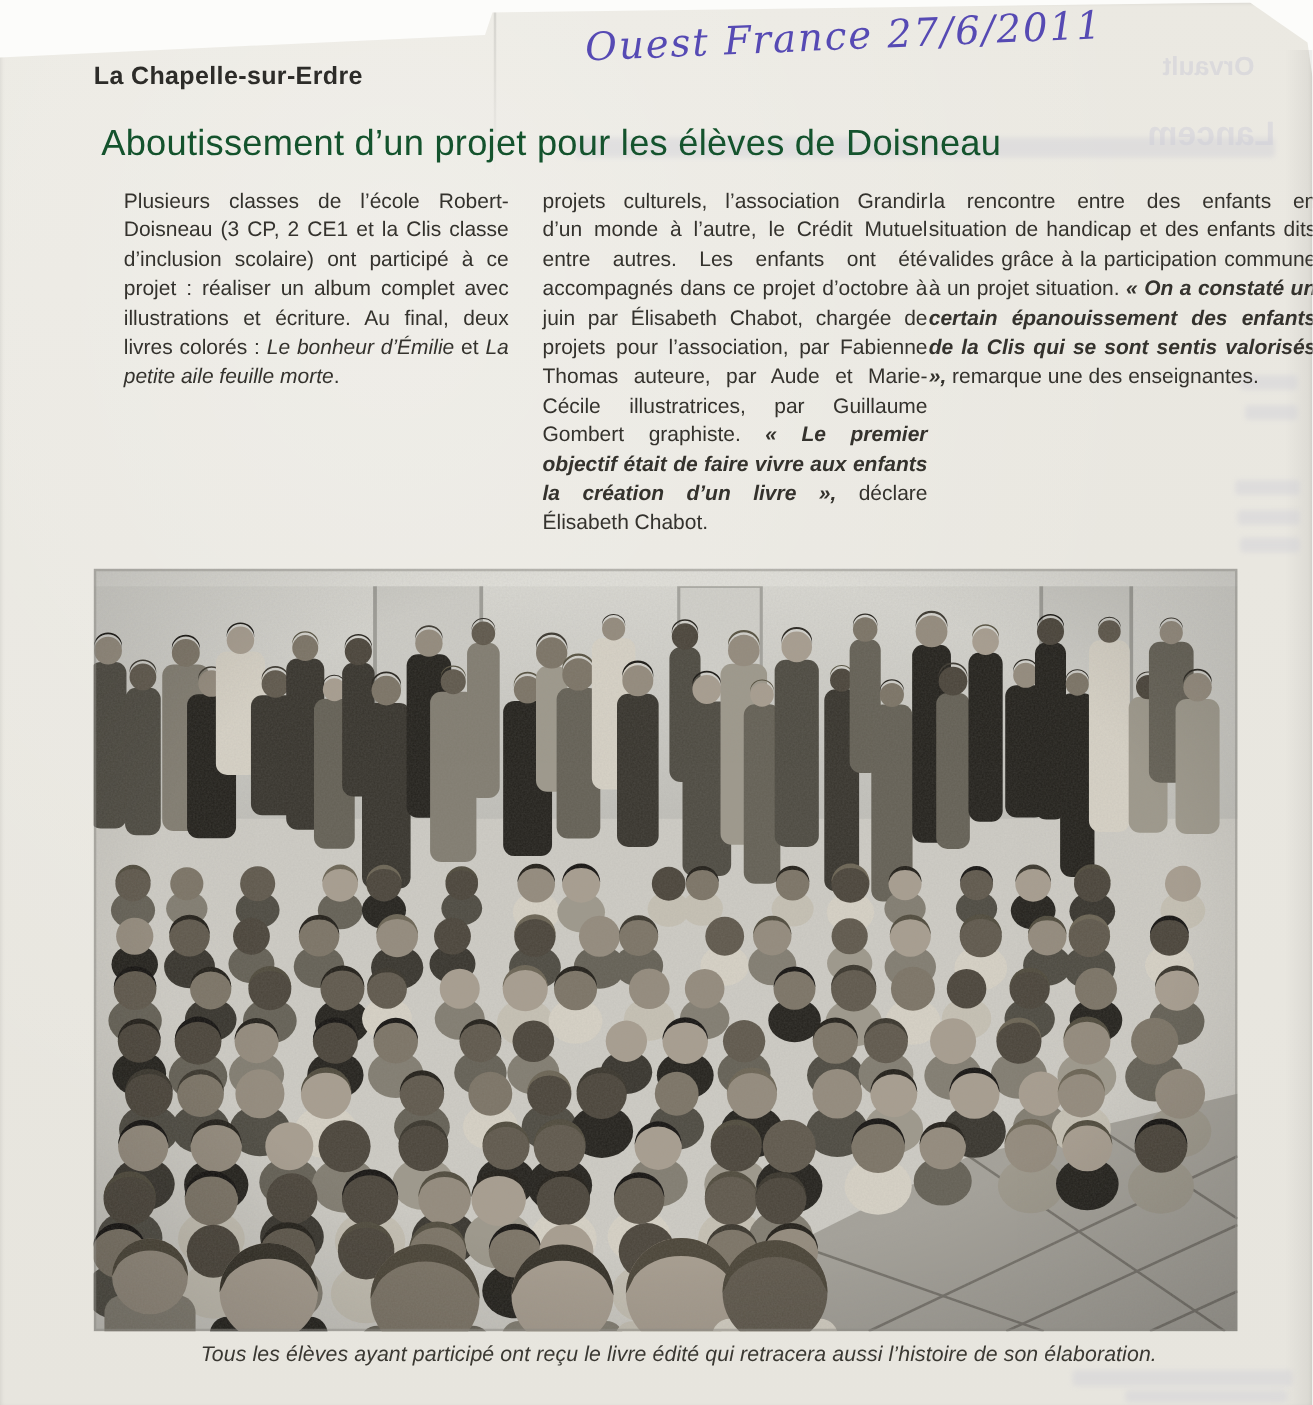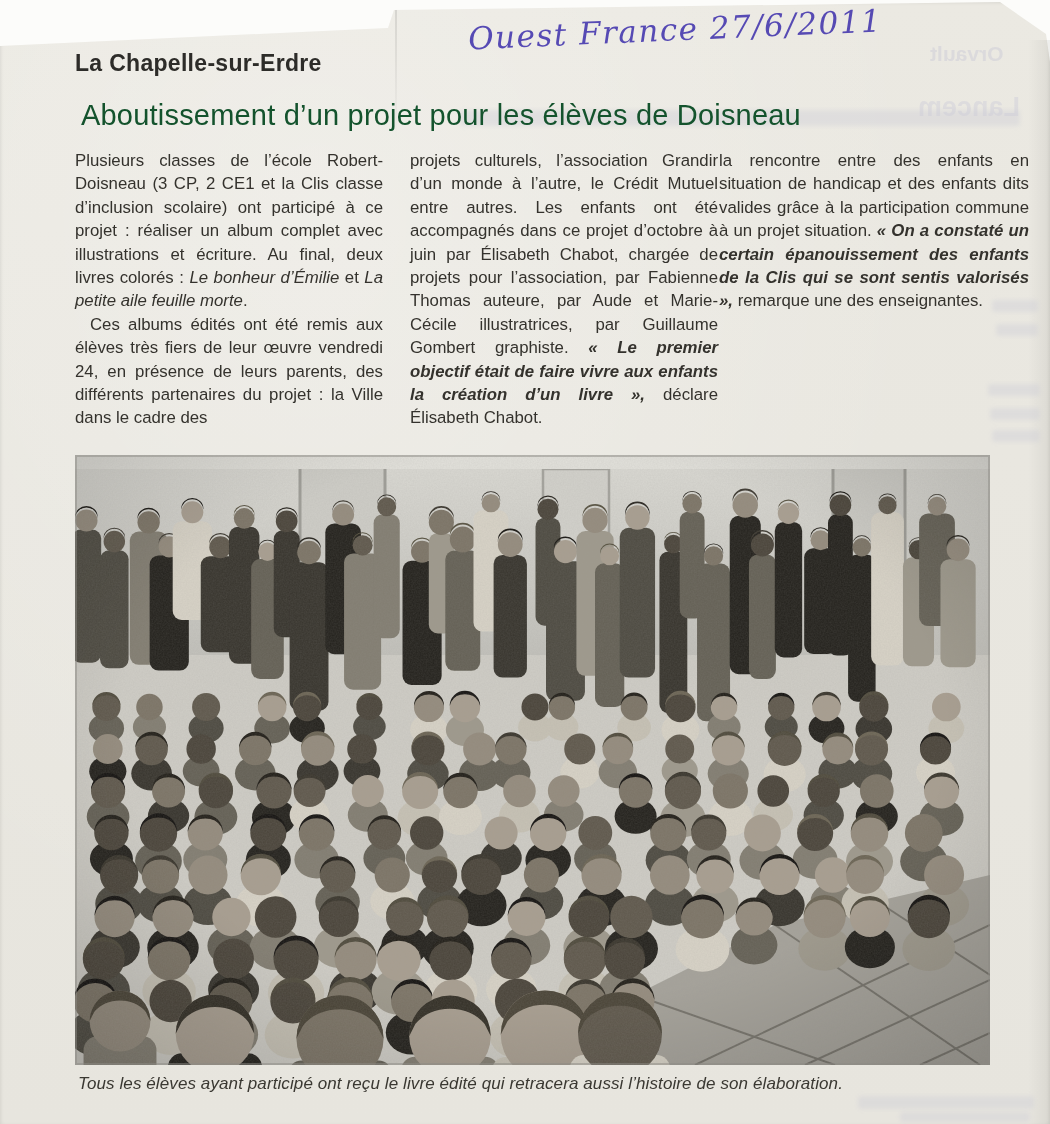--- a/index.html
+++ b/index.html
@@ -20,52 +20,53 @@
   .crease{
     position:absolute;left:395px;top:10px;width:2px;height:130px;
     background:linear-gradient(180deg,rgba(0,0,0,.10),rgba(0,0,0,0));
   }
   .right-shade{
     position:absolute;right:0;top:40px;width:22px;height:1084px;
     background:linear-gradient(90deg,rgba(0,0,0,0),rgba(0,0,0,.06));
   }
   .kicker{
     position:absolute;left:75px;top:50px;
-    font-size:23px;font-weight:bold;color:#2d2c29;letter-spacing:.3px;
+    font-size:20px;font-weight:bold;color:#2d2c29;letter-spacing:.3px;
   }
   .handwriting{
     position:absolute;left:468px;top:10px;width:480px;
     font-family:"DejaVu Serif", serif;font-style:italic;
     font-size:31px;color:#4a3db0;letter-spacing:1.5px;
     transform:rotate(-2.5deg);opacity:.92;white-space:nowrap;
   }
   .headline{
     position:absolute;left:75px;top:93px;width:965px;
     font-size:29px;color:#14532d;letter-spacing:.2px;font-weight:normal;margin:6px;
   }
   .col{
     position:absolute;top:149px;
     font-size:16.8px;line-height:23.4px;color:#34322d;
     text-align:justify;
+    margin-left:24px;
   }
   .col p{margin:0;}
   .col p.indent{text-indent:15px;}
   .col1{left:75px;width:308px;}
   .col2{left:410px;width:308px;}
   .col3{left:719px;width:310px;}
   .it{font-style:italic;}
   .bq{font-weight:bold;font-style:italic;}
   .photo-frame{
     position:absolute;left:75px;top:455px;width:915px;height:610px;
     background:#cfcdc6;
   }
   .photo-frame svg{display:block;}
   .caption{
     position:absolute;left:78px;top:1074px;width:930px;
-    font-size:17px;font-style:italic;color:#3a3832;letter-spacing:.1px;
+    font-size:17px;font-style:italic;color:#3a3832;letter-spacing:.1px;text-align:center;
   }
   
   .ghost{
     position:absolute;color:#cfced8;font-weight:bold;
     transform:scaleX(-1);opacity:.55;filter:blur(.6px);white-space:nowrap;
   }
   .ghost-orvault{left:930px;top:42px;font-size:21px;}
   .ghost-lancement{left:918px;top:92px;font-size:27px;color:#d3d2db;}
   .smudge{
     position:absolute;background:#ccccd6;opacity:.38;filter:blur(2px);border-radius:3px;
@@ -89,21 +90,20 @@
 <div class="smudge" style="left:858px;top:1096px;width:176px;height:13px;"></div>
 <div class="smudge" style="left:900px;top:1112px;width:130px;height:10px;"></div>
 
 <div class="handwriting">Ouest France 27/6/2011</div>
 
 <div class="kicker">La Chapelle-sur-Erdre</div>
 <h1 class="headline">Aboutissement d’un projet pour les élèves de Doisneau</h1>
 
 <div class="col col1">
   <p><span>Plusieurs classes de l’école Robert-Doisneau (3 CP, 2 CE1 et la Clis classe d’inclusion scolaire) ont participé à ce projet : réaliser un album complet avec illustrations et écriture. Au final, deux livres colorés : </span><span class="it">Le bonheur d’Émilie</span><span> et </span><span class="it">La petite aile feuille morte</span><span>.</span></p>
-  <p class="indent">Ces albums édités ont été remis aux élèves très fiers de leur œuvre vendredi 24, en présence de leurs parents, des différents partenaires du projet : la Ville dans le cadre des</p>
 </div>
 
 <div class="col col2">
   <p><span>projets culturels, l’association Grandir d’un monde à l’autre, le Crédit Mutuel entre autres. Les enfants ont été accompagnés dans ce projet d’octobre à juin par Élisabeth Chabot, chargée de projets pour l’association, par Fabienne Thomas auteure, par Aude et Marie-Cécile illustratrices, par Guillaume Gombert graphiste. </span><span class="bq">« Le premier objectif était de faire vivre aux enfants la création d’un livre »,</span><span> déclare Élisabeth Chabot.</span></p>
 </div>
 
 <div class="col col3">
   <p><span>la rencontre entre des enfants en situation de handicap et des enfants dits valides grâce à la participation commune à un projet situation. </span><span class="bq">« On a constaté un certain épanouissement des enfants de la Clis qui se sont sentis valorisés »,</span><span> remarque une des enseignantes.</span></p>
 </div>
 

